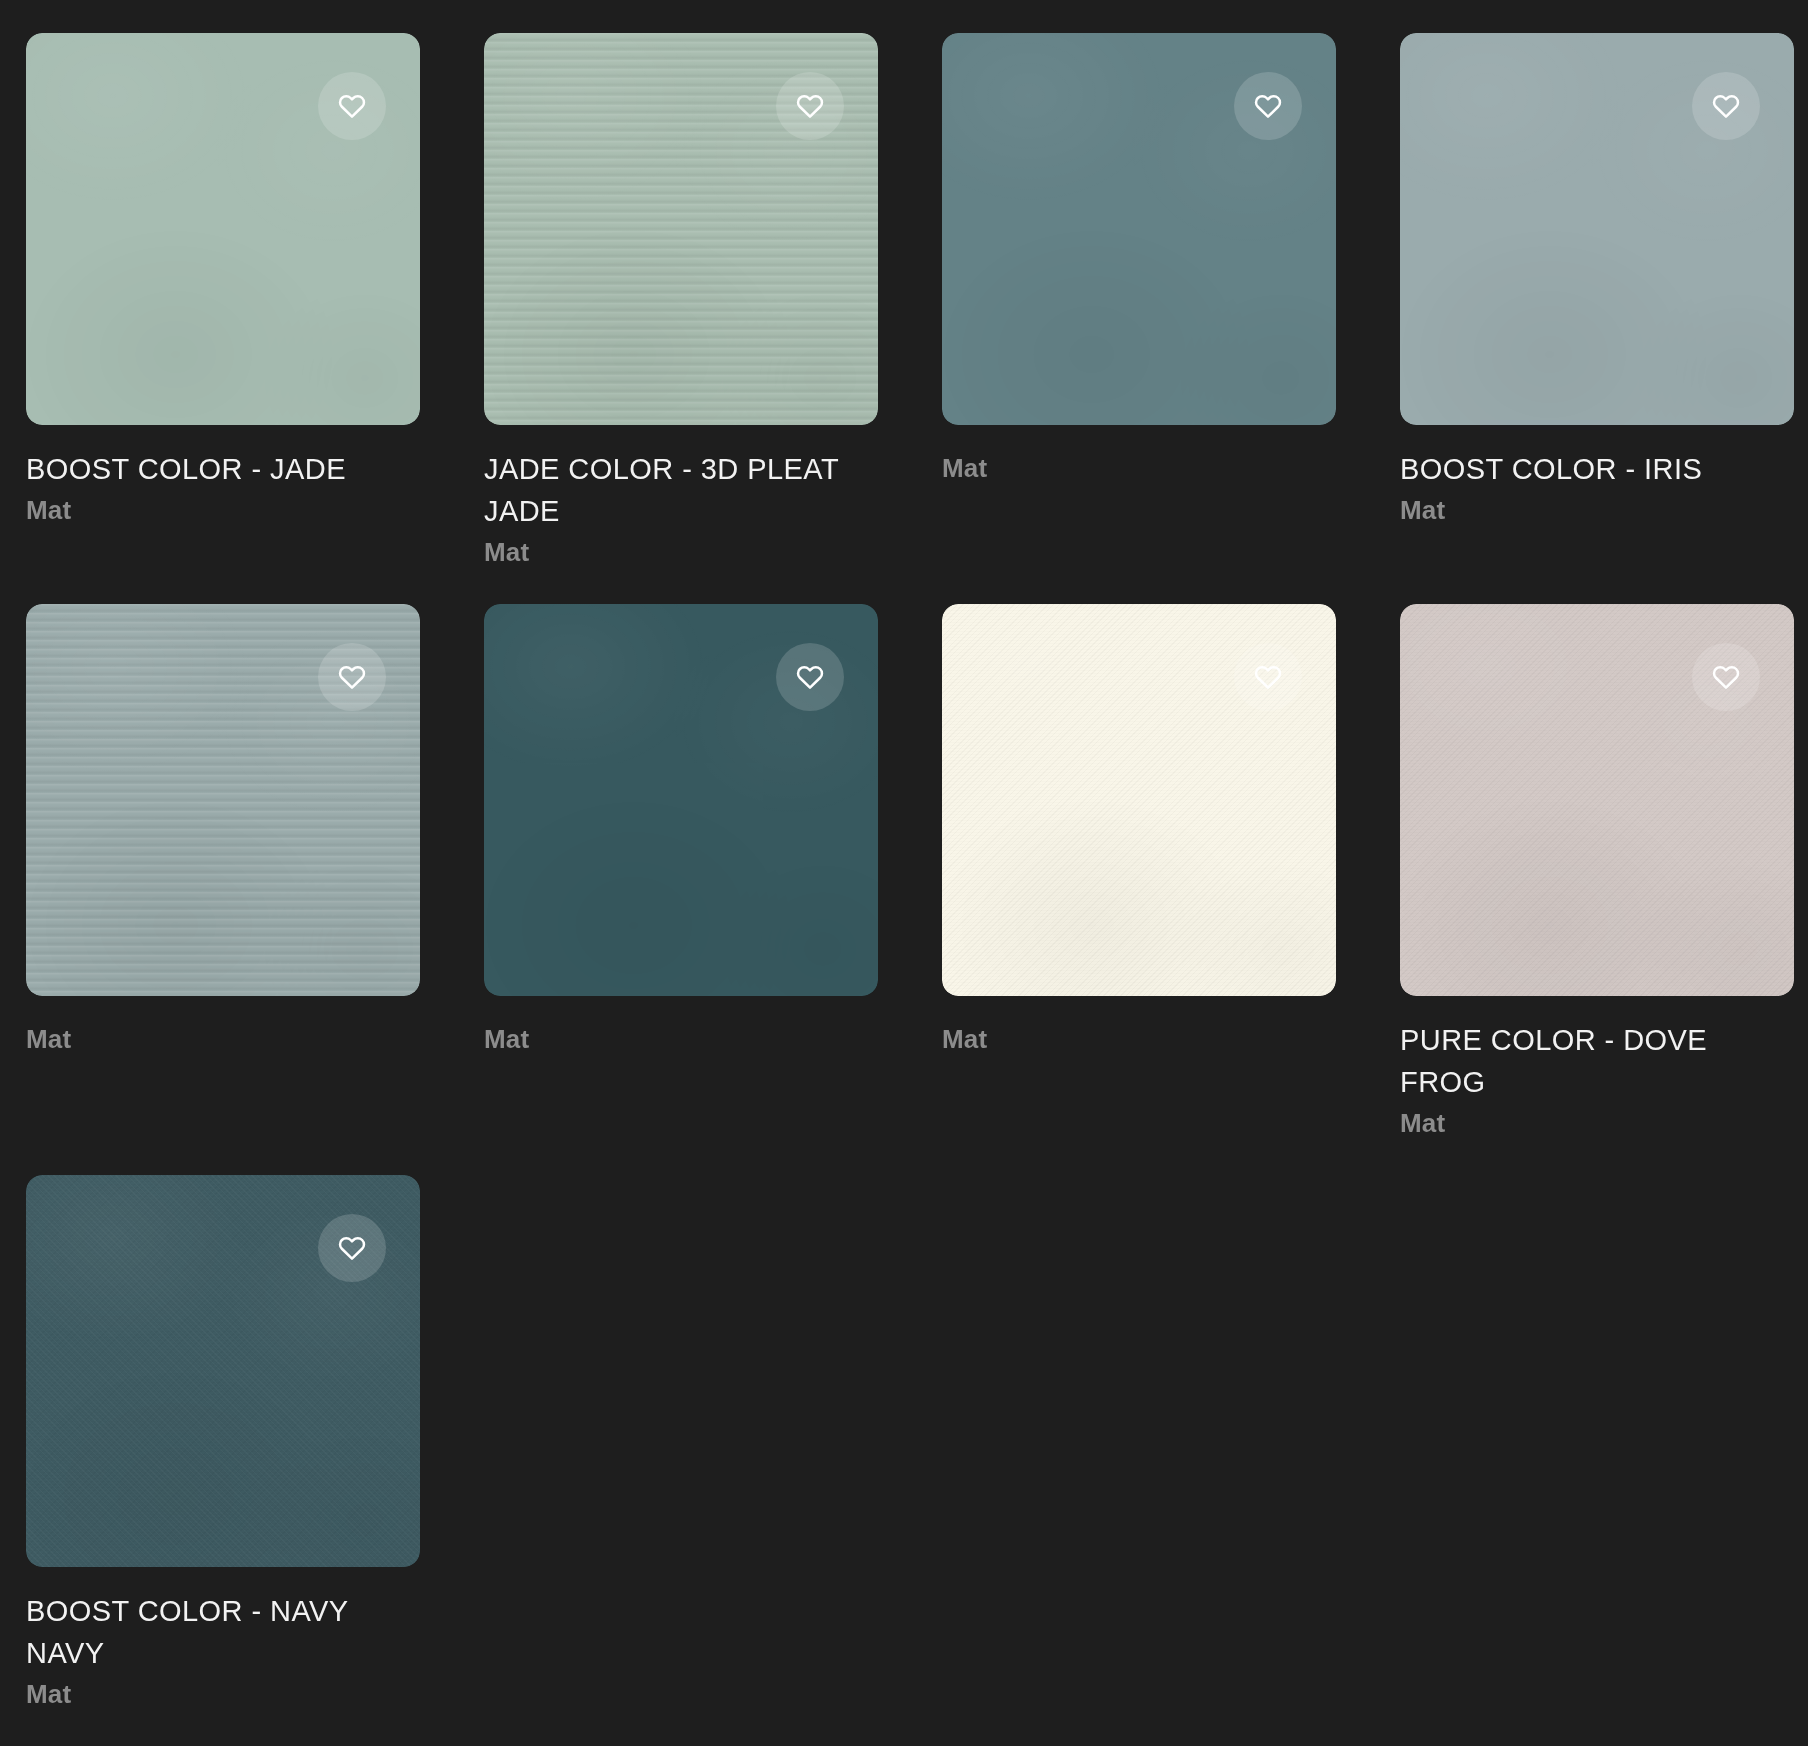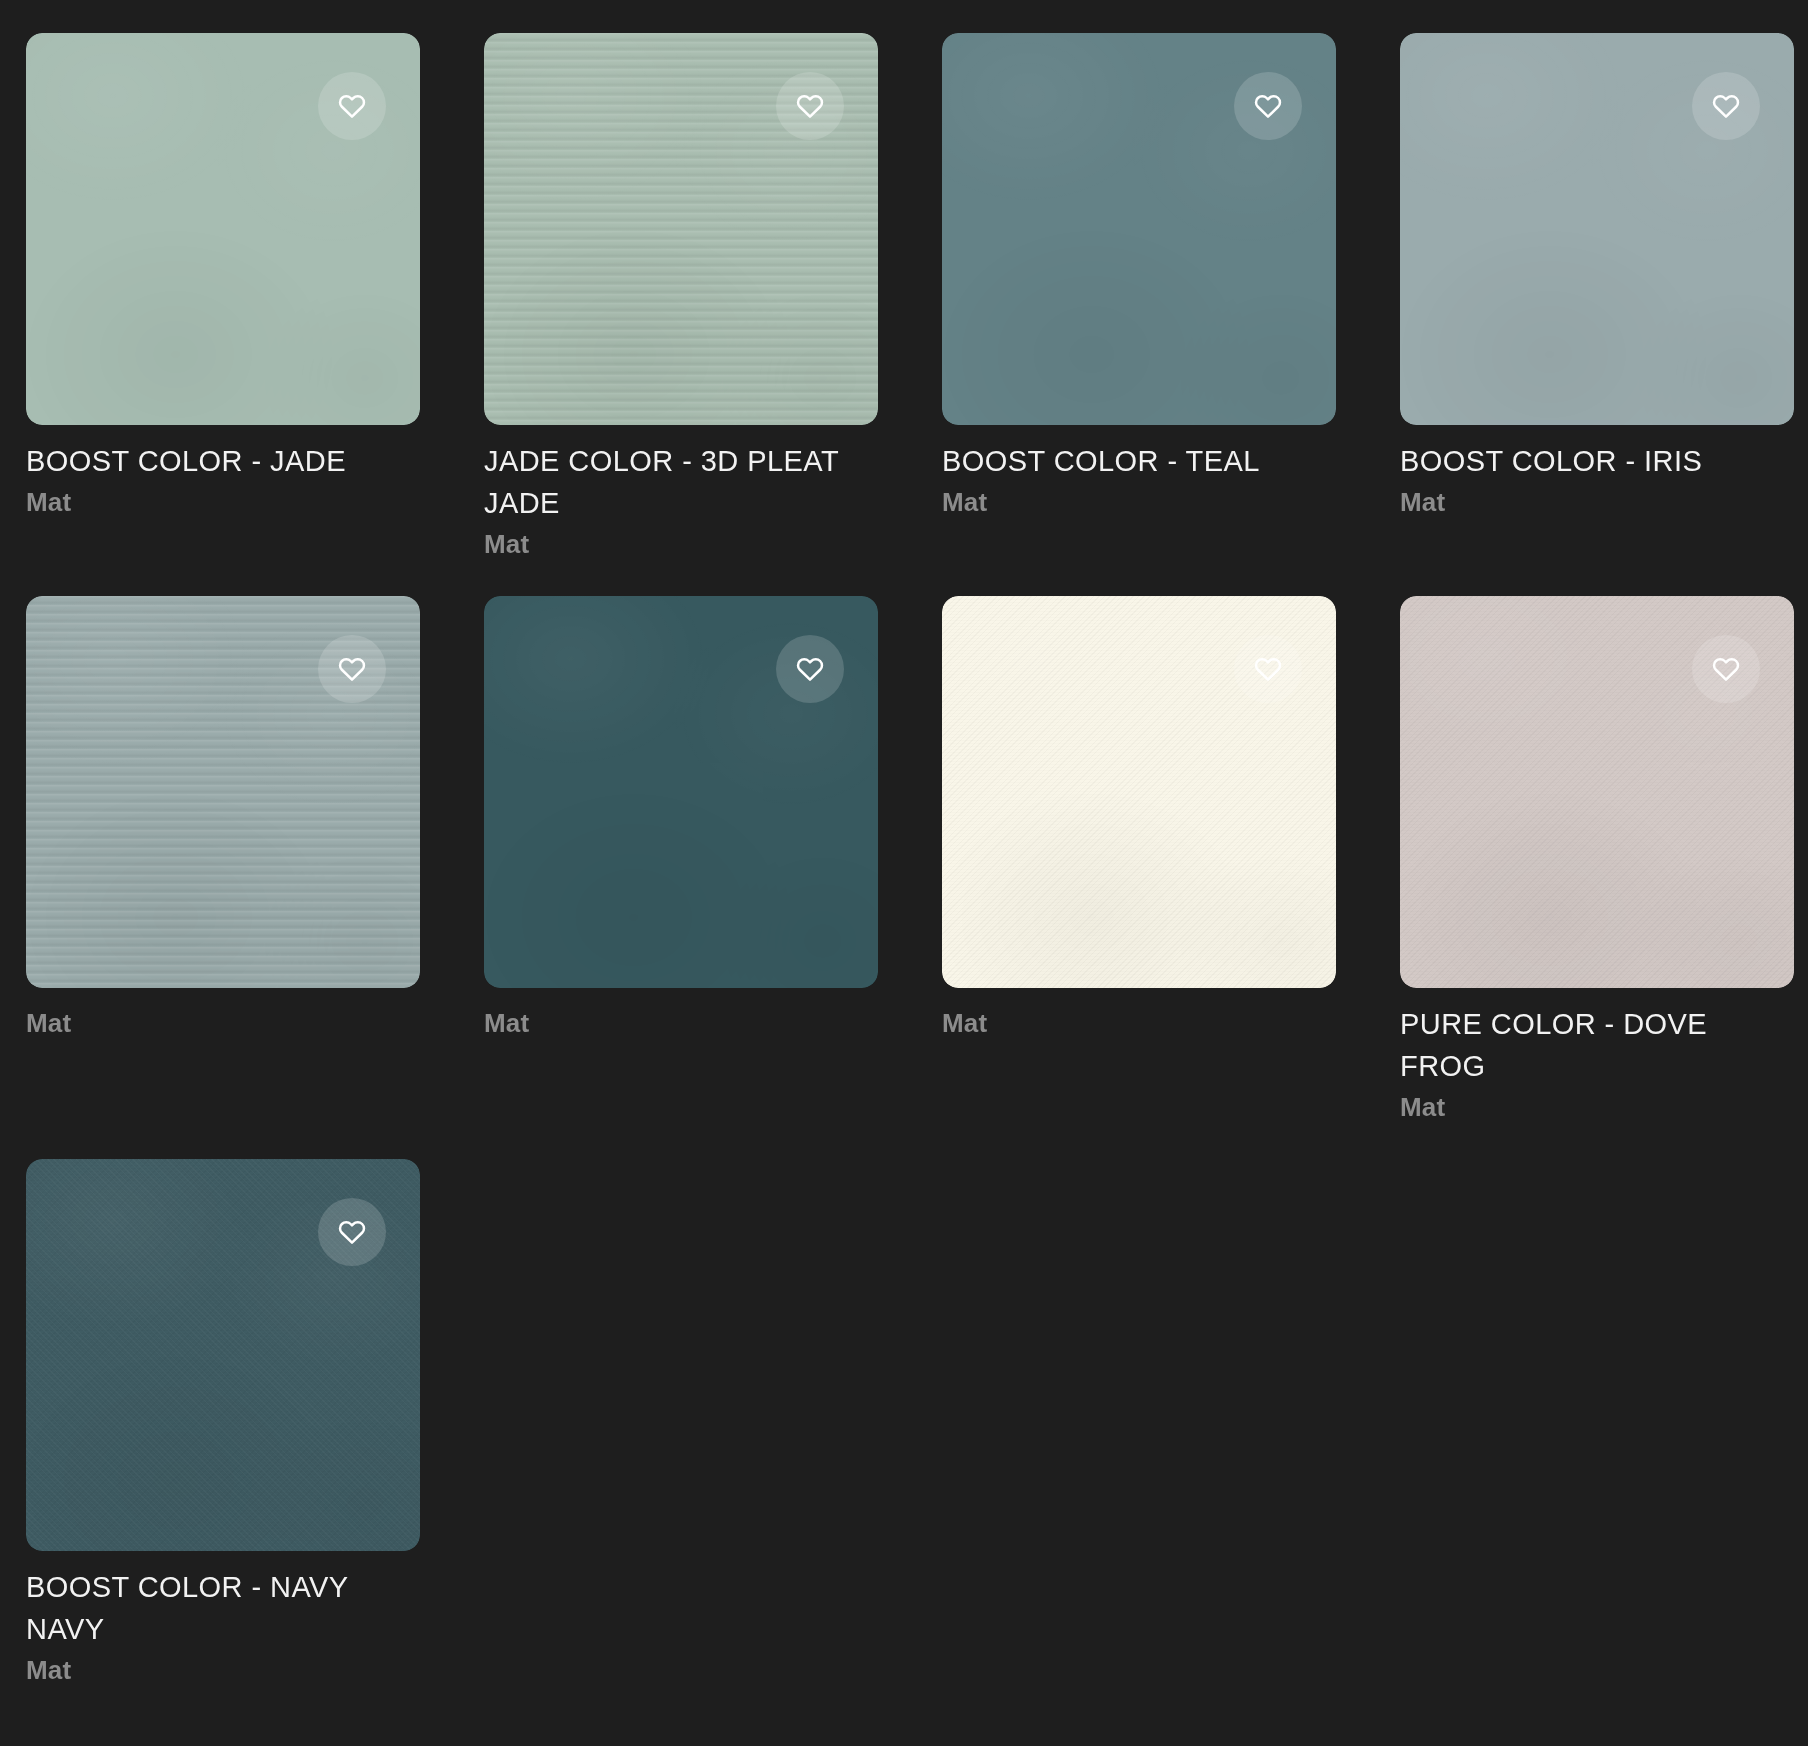--- a/index.html
+++ b/index.html
@@ -110,21 +110,21 @@
   }
   .fav svg{display:block;width:30px;height:30px;}
   .fav svg path{
     fill:none;
     stroke:#ffffff;
     stroke-width:2;
     stroke-linecap:round;
     stroke-linejoin:round;
   }
 
-  .meta{padding-top:15px;}
+  .meta{padding-top:23px;}
 
   .title{
     color:#f2f2f2;
     font-size:29px;
     line-height:42px;
     letter-spacing:.015em;
     font-weight:400;
     white-space:pre-line;
   }
 
@@ -181,21 +181,20 @@
         <div class="grain"></div>
         <button class="fav" aria-label="favorite">
           <span>
             <svg viewBox="0 0 24 24">
               <path d="M12 20.5 3.9 12.6a4.9 4.9 0 0 1 0-7 4.9 4.9 0 0 1 7 0l1.1 1.1 1.1-1.1a4.9 4.9 0 0 1 7 0 4.9 4.9 0 0 1 0 7Z"></path>
             </svg>
           </span>
         </button>
       </div>
       <div class="meta">
-        <div class="title">BOOST COLOR - TEAL</div>
         <div class="subtitle">Mat</div>
       </div>
     </div>
     <div class="card">
       <div class="swatch">
         <div class="fill" style="background: rgb(154, 171, 173);"></div>
         <div class="grain"></div>
         <button class="fav" aria-label="favorite">
           <span>
             <svg viewBox="0 0 24 24">

